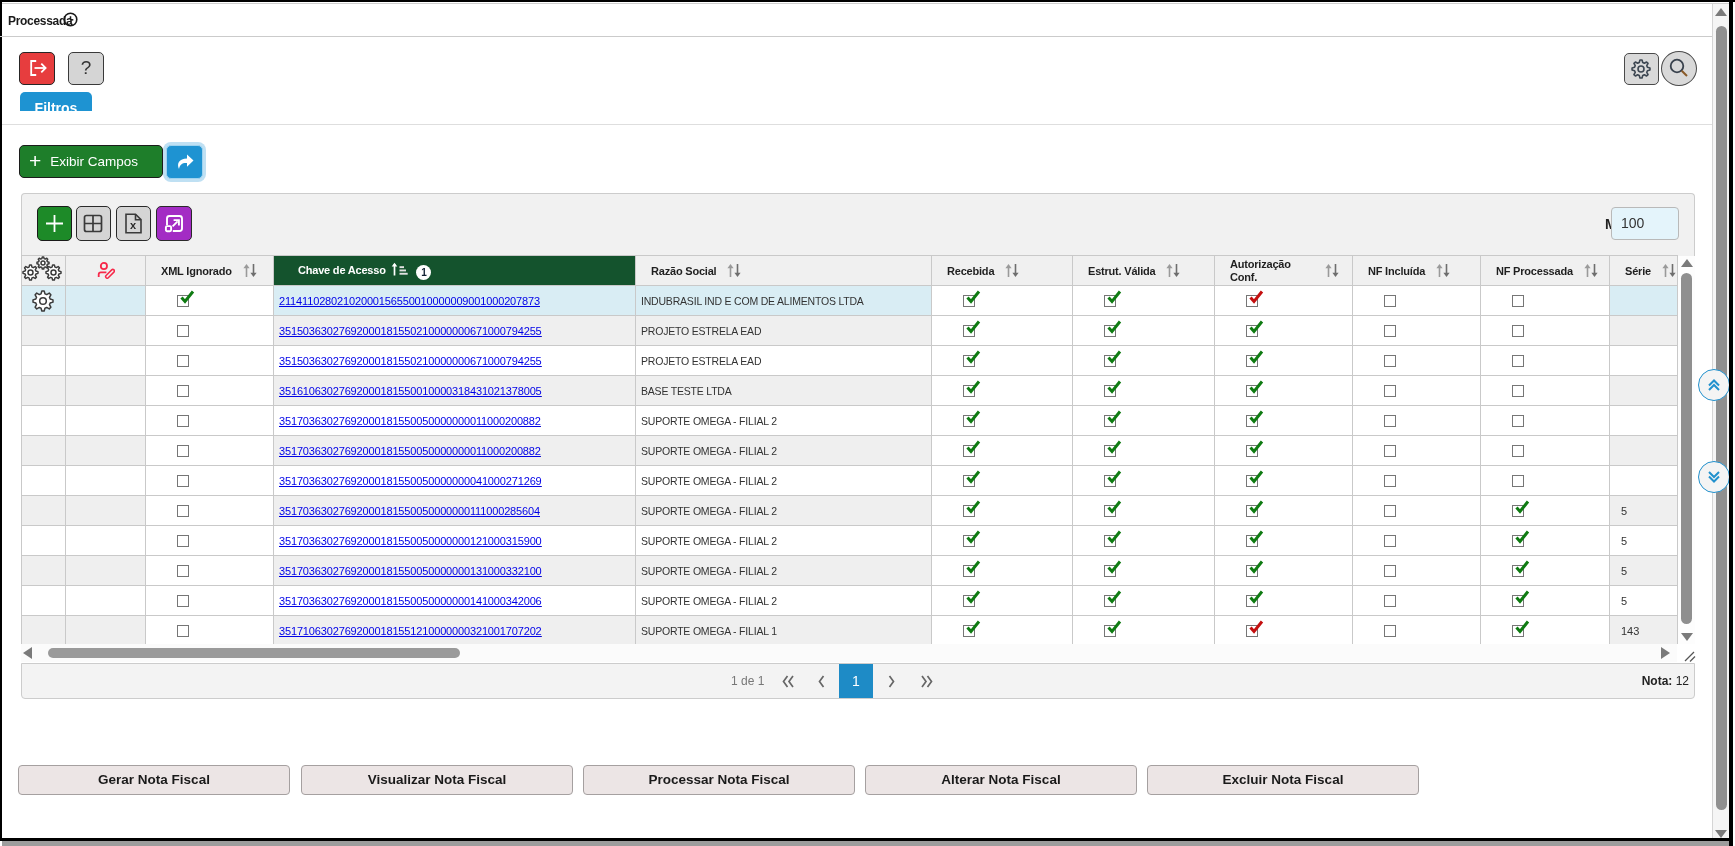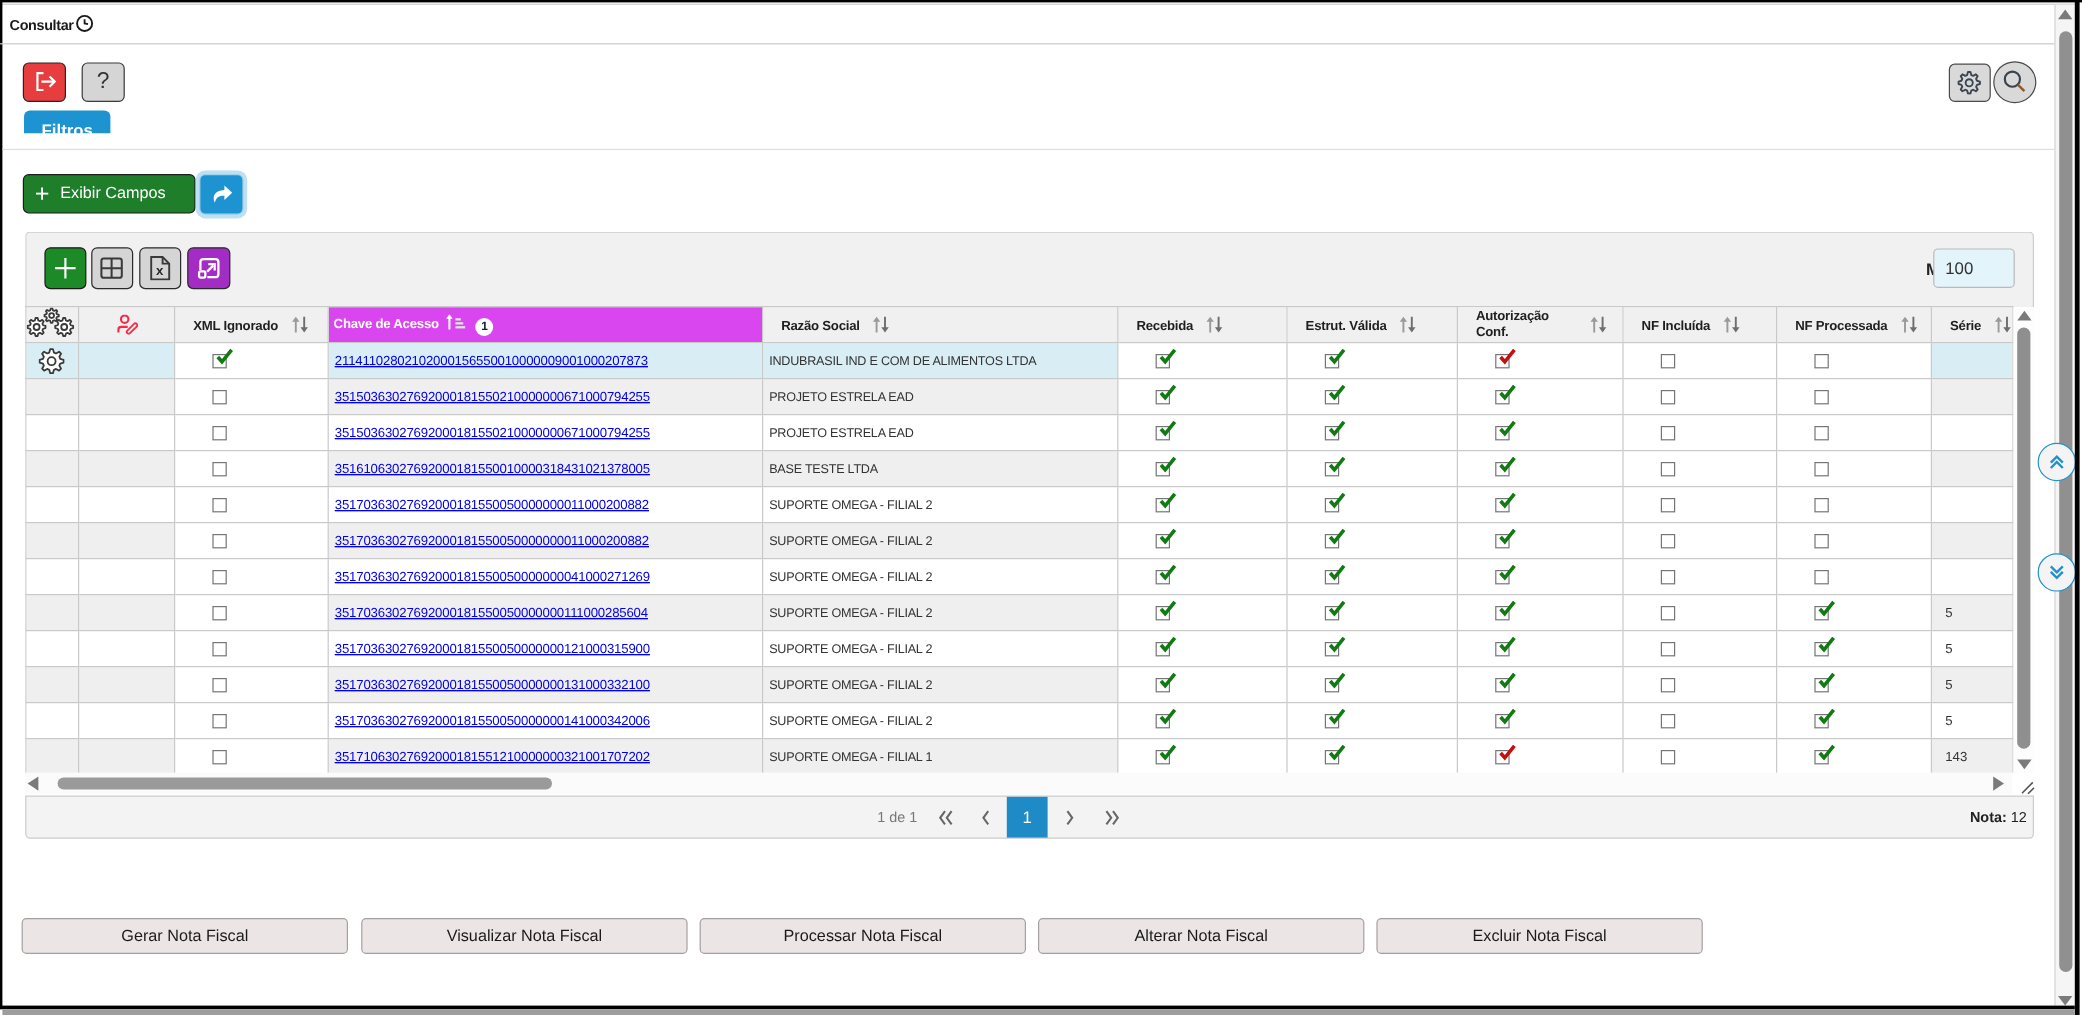--- a/index.html
+++ b/index.html
@@ -41,21 +41,21 @@
 #twrap { left:21px; top:255px; width:1657px; height:389px; overflow:hidden; }
 table { border-collapse:collapse; table-layout:fixed; width:1656px; }
 td, th { border:1px solid #c9c9c9; overflow:hidden; white-space:nowrap; }
 th { height:29px; background:#f0f0f0; font-size:11px; font-weight:bold; color:#1f1f1f; letter-spacing:-0.2px; text-align:left; padding-left:15px; }
 th.ico { text-align:center; padding-left:0; }
 td { height:30px; font-size:11px; color:#333; }
 tr.odd td { background:#fff; }
 tr.even td { background:#efefef; }
 tr.sel td { background:#d9edf4; }
 tr td.ck { background:#fff; text-align:left; padding-left:31px; }
-th.dark { background:#d946ef; color:#fff; text-align:left; padding-left:4px; }
+th.dark { background:#14532d; color:#fff; text-align:left; padding-left:24px; }
 td.c0 { padding-left:10px; }
 td.c3 { padding-left:5px;text-decoration:underline; }
 td.c4 { padding-left:5px; font-size:10.5px; letter-spacing:-0.2px; }
 td.c10 { padding-left:11px; }
 a { color:#0000e8; text-decoration:underline; letter-spacing:-0.15px; }
 .cb { display:inline-block; position:relative; width:12px; height:12px; border:1px solid #767676; background:#fff; vertical-align:middle; }
 .cb svg { position:absolute; left:1px; top:-6px; }
 .sort { margin-left:7px; vertical-align:-3px; }
 .badge1 { display:inline-block; width:15px; height:15px; border-radius:50%; background:#fff; color:#123; font-size:10px; font-weight:bold; text-align:center; line-height:15px; margin-left:11px; vertical-align:-2px; letter-spacing:0; }
 
@@ -65,29 +65,29 @@
 #thsb { left:21px; top:644px; width:1656px; height:18px; background:#fbfbfb; }
 #thsb .thumb { position:absolute; left:27px; top:4px; width:412px; height:10px; background:#9a9a9a; border-radius:5px; }
 #grip { left:1682px; top:648px; width:15px; height:15px; }
 
 #pager { left:21px; top:663px; width:1674px; height:36px; background:#f3f3f3; border:1px solid #ccc; border-radius:0 0 4px 4px; }
 #pager .inner { position:absolute; left:0; top:0; width:100%; height:100%; }
 .pg { position:absolute; top:0; height:34px; line-height:34px; font-size:12px; color:#777; }
 #pcur { position:absolute; left:817px; top:0px; width:34px; height:34px; background:#1e8bc6; color:#fff; font-size:14px; text-align:center; line-height:34px; }
 #ptotal { position:absolute; right:5px; top:0; height:34px; line-height:34px; font-size:12px; color:#222; }
 
-.bot { position:absolute; top:765px; height:30px; width:272px; background:#ece5e5; border:1px solid #a5a0a0; border-radius:4px; font-size:13.5px; color:#1a1a1a; text-align:center; line-height:28px; }
+.bot { position:absolute; top:765px; height:30px; width:272px; background:#ece5e5; border:1px solid #a5a0a0; border-radius:4px; font-size:13.5px; color:#1a1a1a; text-align:center; line-height:28px;font-weight:bold; }
 
 .fcir { position:absolute; left:1698px; width:32px; height:32px; border-radius:50%; background:#f4f4f4; border:1.5px solid #2291cd; color:#2291cd; text-align:center; }
 </style></head>
 <body>
 <div class="abs" id="topbar"></div>
 <div class="abs" id="topline2"></div>
 <div class="abs" id="leftbar"></div>
-<div class="abs" id="consultar">Consultar</div>
+<div class="abs" id="consultar">Processada</div>
 <svg class="abs" style="left:63px;top:12px" width="15" height="15" viewBox="0 0 16 16">
     <circle cx="8" cy="8" r="6.7" fill="none" stroke="#1a1a1a" stroke-width="1.7"></circle>
     <path d="M8 4.4 L8 8 L11 8.6" fill="none" stroke="#1a1a1a" stroke-width="1.6"></path>
   </svg>
 <div class="abs" id="hr1"></div>
 <div class="btn" id="btn-exit">
     <svg width="17" height="16" viewBox="0 0 17 16" style="position:absolute;left:10px;top:7px">
       <g stroke="#fff" stroke-width="1.8" fill="none">
         <path d="M6.2 1 L1.2 1 L1.2 15 L6.2 15"></path>
         <path d="M4.5 8 L15.3 8"></path>

